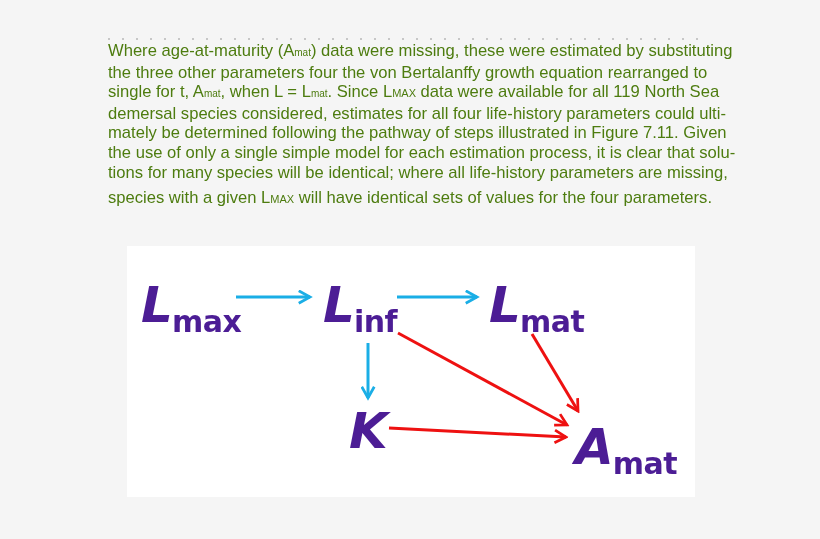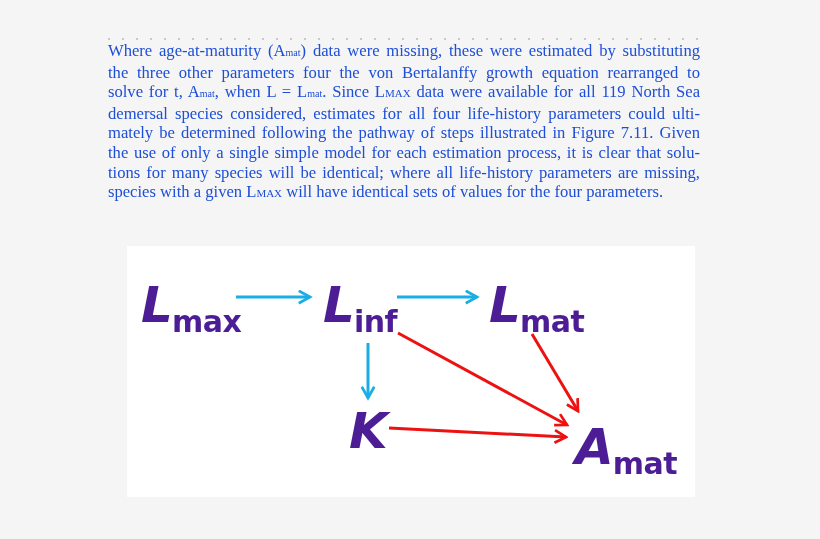--- a/index.html
+++ b/index.html
@@ -10,26 +10,26 @@
       font-family: "DejaVu Serif", "Liberation Serif", serif;
     }
     .clipped-line {
       position: absolute; left: 108px; top: 36px; width: 590px; height: 4px;
       overflow: hidden;
     }
     .clipped-line span { display: block; height: 2px; margin-top: 2px;
       background: repeating-linear-gradient(90deg, #999 0 2px, transparent 2px 14px); opacity: .5; }
     .paragraph {
       position: absolute; left: 108px; top: 41px; width: 592px;
-      font-family: Liberation Serif, serif;
-      font-size: 16.6px; line-height: 19.6px; color: #1d4ed8;
+      font-family: Liberation Sans, sans-serif;
+      font-size: 16.6px; line-height: 19.6px; color: #4d7c0f;
       text-align: justify;
     }
     .paragraph .line { display: block; text-align-last: justify; white-space: nowrap; }
-    .paragraph .line.last { text-align-last: left; }
+    .paragraph .line.last { text-align-last: left; margin-top: 6px; }
     .figure {
       position: absolute; left: 127px; top: 246px; width: 568px; height: 251px;
       background: #ffffff;
     }
     .figure svg { position: absolute; left: 0; top: 0; }
     .node {
       position: absolute;
       font-family: "DejaVu Sans", sans-serif;
       color: #4c1d95; font-weight: bold; line-height: 1;
       white-space: nowrap;
@@ -40,21 +40,21 @@
 </head>
 <body>
 
 <div class="clipped-line">
     <span></span>
   </div>
 
 <div class="paragraph">
   <span class="line"><span>Where age-at-maturity (A</span><span style="font-size:10px">mat</span><span>) data were missing, these were estimated by substituting</span></span>
   <span class="line">the three other parameters four the von Bertalanffy growth equation rearranged to</span>
-  <span class="line"><span>solve for t, A</span><span style="font-size:10px">mat</span><span>, when L = L</span><span style="font-size:10px">mat</span><span>. Since L</span><span style="font-size:11px">MAX</span><span> data were available for all 119 North Sea</span></span>
+  <span class="line"><span>single for t, A</span><span style="font-size:10px">mat</span><span>, when L = L</span><span style="font-size:10px">mat</span><span>. Since L</span><span style="font-size:11px">MAX</span><span> data were available for all 119 North Sea</span></span>
   <span class="line">demersal species considered, estimates for all four life-history parameters could ulti-</span>
   <span class="line">mately be determined following the pathway of steps illustrated in Figure 7.11. Given</span>
   <span class="line">the use of only a single simple model for each estimation process, it is clear that solu-</span>
   <span class="line">tions for many species will be identical; where all life-history parameters are missing,</span>
   <span class="line last"><span>species with a given L</span><span style="font-size:11px">MAX</span><span> will have identical sets of values for the four parameters.</span></span>
 </div>
 
 <div class="figure">
   <svg width="568" height="251" viewBox="0 0 568 251">
     <defs>

